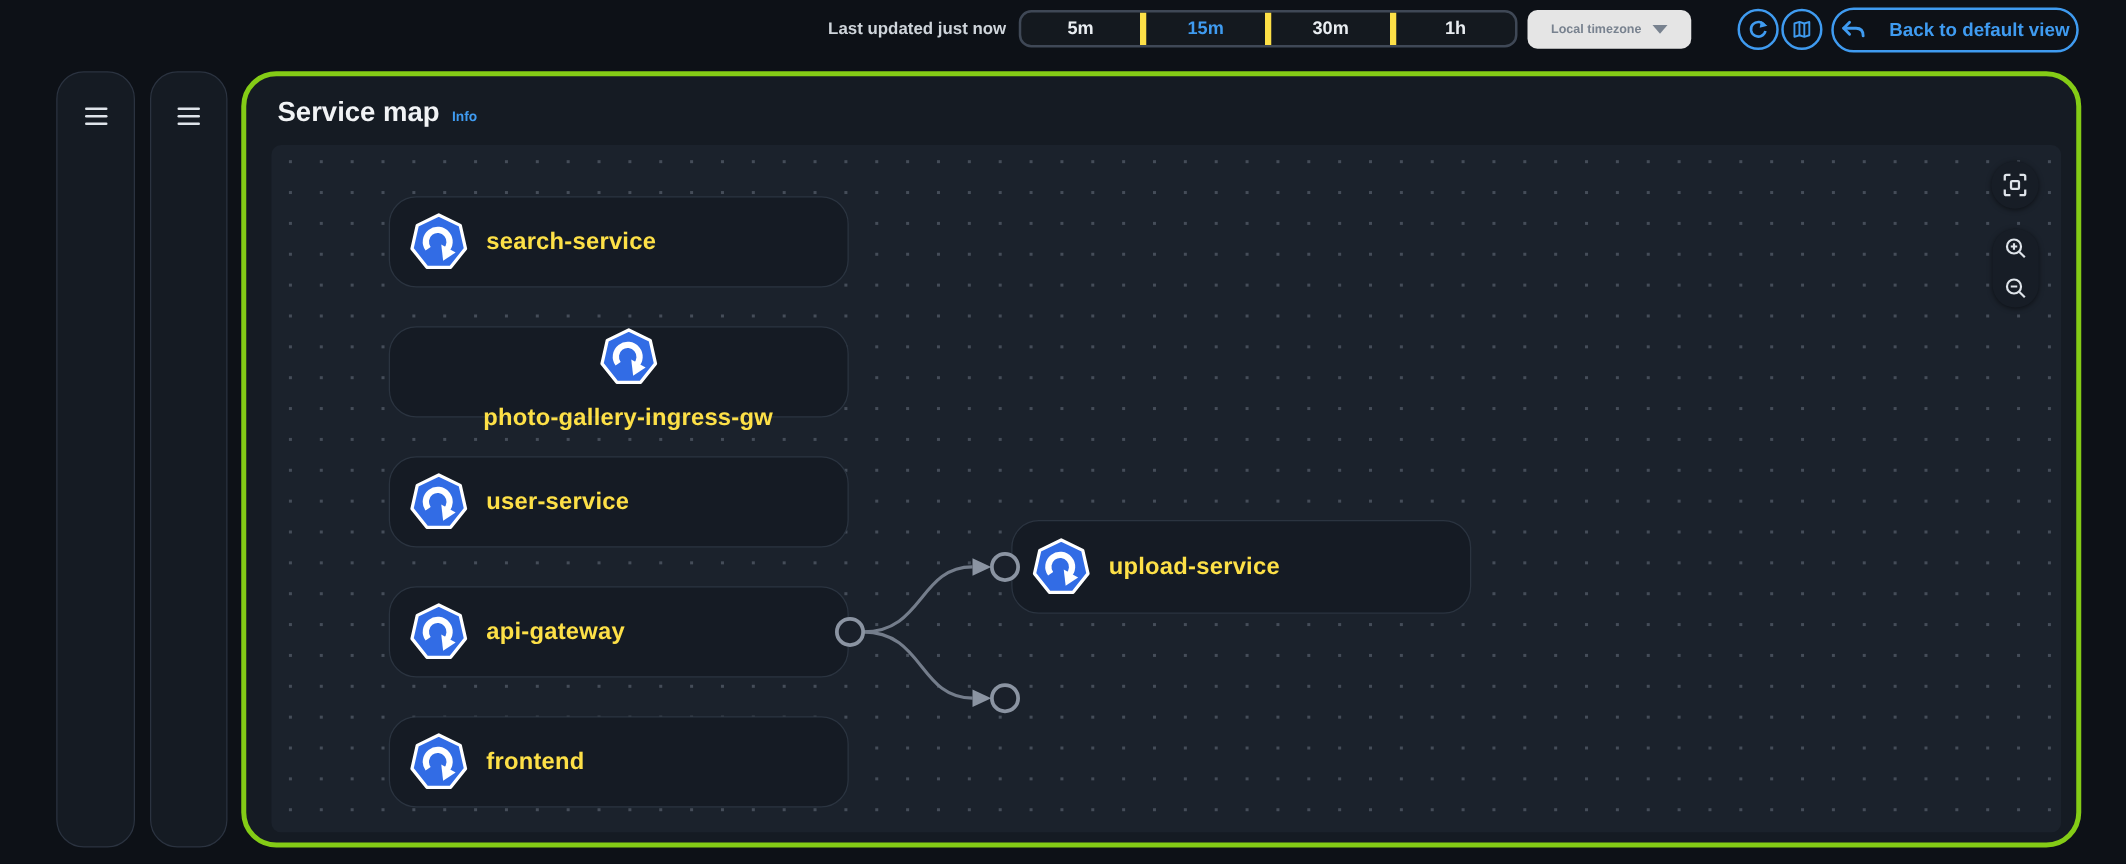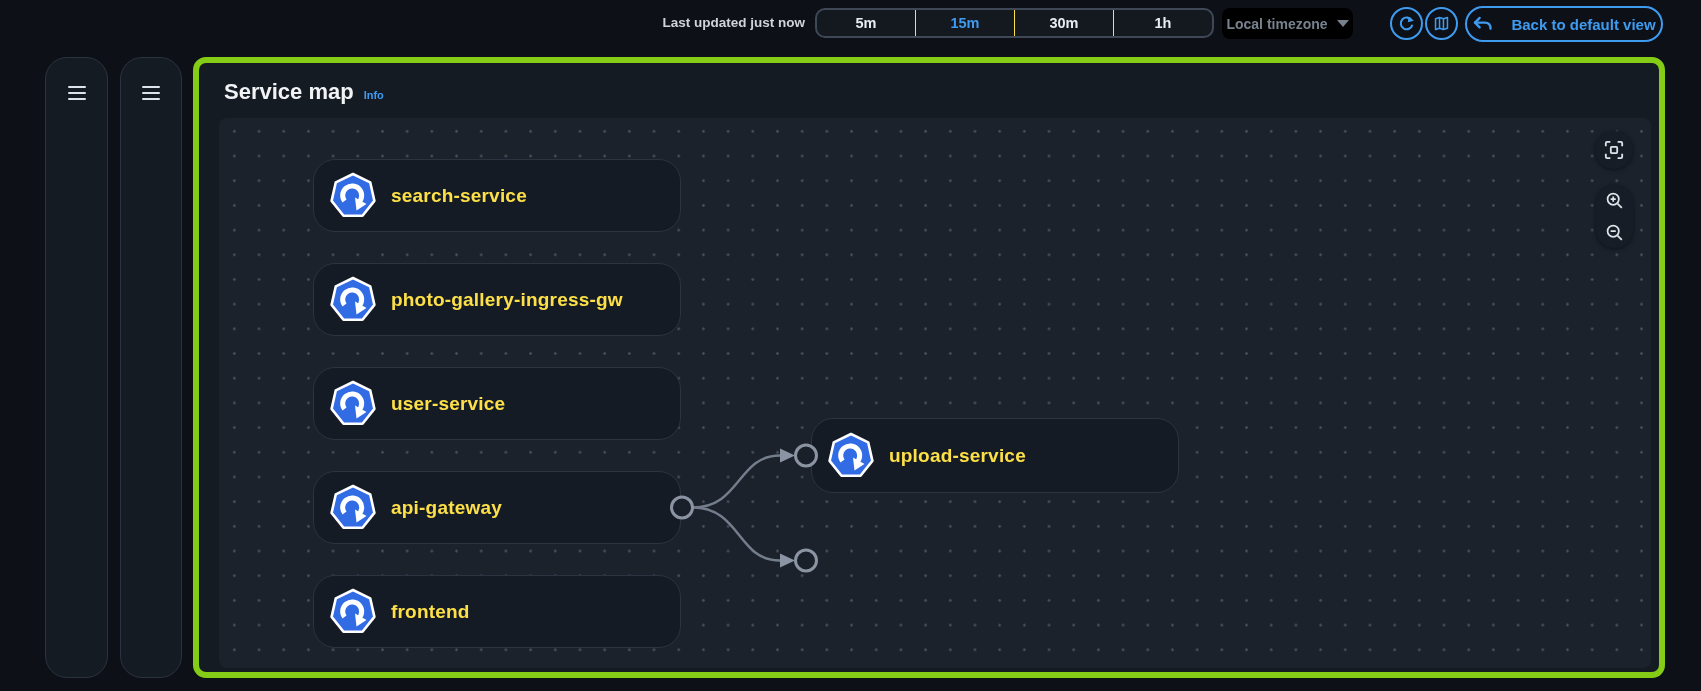--- a/index.html
+++ b/index.html
@@ -6,25 +6,25 @@
   html,body { background:#0b0f15; }
   body { font-family:"Liberation Sans", sans-serif; }
   .page { position:relative; width:1701px; height:691px; background:#0d1117; overflow:hidden; }
 
   
   .last-updated { position:absolute; top:15px; right:896px; font-size:13.5px; font-weight:700; color:#ced4da; white-space:nowrap; }
   .time-ranges { position:absolute; left:815px; top:8px; width:399px; height:30px; display:flex;
                  background:#14191f; border:2px solid #3f4856; border-radius:10px; overflow:hidden; }
   .seg { flex:1 1 0; border:none; background:transparent; color:#e9edf1; font-family:inherit;
          font-size:14.5px; font-weight:700; cursor:pointer; }
-  .seg + .seg { border-left:1px solid #fde047; }
+  .seg + .seg { border-left:5px solid #fde047; }
   .seg.selected { color:#3f9bf0; }
-  .tz-select { position:absolute; left:1222px; top:8px; width:131px; height:31px; background:#000000;
+  .tz-select { position:absolute; left:1222px; top:8px; width:131px; height:31px; background:#e5e5e5;
                border-radius:8px; display:flex; align-items:center; justify-content:center; gap:9px;
-               color:#78828f; font-size:14px; font-weight:600; cursor:default; }
+               color:#78828f; font-size:10px; font-weight:600; cursor:default; }
   .caret { width:0; height:0; border-left:6px solid transparent; border-right:6px solid transparent; border-top:7px solid #78828f; }
   .circle-btn { position:absolute; top:7px; width:33px; height:33px; border-radius:50%;
                 border:2px solid #3f9bf0; background:transparent; display:flex; align-items:center;
                 justify-content:center; cursor:pointer; color:#3f9bf0; padding:0; }
   .circle-btn.refresh { left:1390px; }
   .circle-btn.minimap { left:1425px; }
   .back-btn { position:absolute; left:1465px; top:6px; height:36px; width:198px; border-radius:18px;
               border:2px solid #3f9bf0; background:transparent; display:flex; align-items:center;
               justify-content:center; gap:18px; color:#3f9bf0; font-family:inherit; font-size:15px;
               font-weight:700; cursor:pointer; }
@@ -33,21 +33,21 @@
   .side-panel { position:absolute; top:57px; height:621px; background:#151b23; border:1px solid #2b3340;
                 border-radius:22px; display:flex; justify-content:center; }
   .side-panel.p1 { left:45px; width:63px; }
   .side-panel.p2 { left:120px; width:62px; }
   .hamburger { margin-top:20px; width:34px; height:30px; background:transparent; border:none; cursor:pointer;
                display:flex; flex-direction:column; align-items:center; justify-content:center; gap:3.5px; }
   .hamburger i { display:block; width:18px; height:2.6px; background:#dfe4ea; border-radius:1px; }
 
   
   .main-panel { position:absolute; left:193px; top:57px; width:1472px; height:621px; background:#151b23;
-                border:6px solid #84cc16; border-radius:13px; }
+                border:4px solid #84cc16; border-radius:28px; }
   .panel-header { position:absolute; left:25px; top:16px; display:flex; align-items:baseline; gap:10px; }
   .panel-title { font-size:22px; font-weight:700; color:#f1f3f5; }
   .info-link { font-size:11px; font-weight:700; color:#3f9bf0; text-decoration:none; cursor:pointer; }
 
   
   .map-area { position:absolute; left:20px; top:55px; width:1432px; height:550px; border-radius:8px;
               background-color:#1b222c;
               background-image:radial-gradient(circle, #454d59 1.3px, transparent 1.45px);
               background-size:24.7px 24.7px; background-position:3px 1px; overflow:hidden; }
   .edges-svg { position:absolute; left:0; top:0; z-index:2; pointer-events:none; }
@@ -183,21 +183,21 @@
     <div class="node" style="left: 94px; top: 41px; width: 368px; height: 73px;">
           <span class="node-icon" style="display:flex">
             <svg width="48" height="48" viewBox="0 0 48 48">
               <path d="M24,2 L41.2,10.3 L45.4,28.9 L33.5,43.8 L14.5,43.8 L2.6,28.9 L6.8,10.3 Z" fill="#326ce5" stroke="#ffffff" stroke-width="2.6" stroke-linejoin="round"></path>
               <path d="M15.5,29 A9.5,9.5 0 1 1 29.5,30.5" stroke="#ffffff" stroke-width="5" fill="none"></path>
               <polygon points="26,25.5 37.5,32 27.5,38.5" fill="#ffffff"></polygon>
             </svg>
           </span>
           <span class="node-label">search-service</span>
         </div>
-        <div class="node" style="left: 94px; top: 145px; width: 368px; height: 73px;">
+        <div class="node" style="left: 94px; top: 145px; width: 368px; height: 73px; flex-direction: column;">
           <span class="node-icon" style="display:flex">
             <svg width="48" height="48" viewBox="0 0 48 48">
               <path d="M24,2 L41.2,10.3 L45.4,28.9 L33.5,43.8 L14.5,43.8 L2.6,28.9 L6.8,10.3 Z" fill="#326ce5" stroke="#ffffff" stroke-width="2.6" stroke-linejoin="round"></path>
               <path d="M15.5,29 A9.5,9.5 0 1 1 29.5,30.5" stroke="#ffffff" stroke-width="5" fill="none"></path>
               <polygon points="26,25.5 37.5,32 27.5,38.5" fill="#ffffff"></polygon>
             </svg>
           </span>
           <span class="node-label">photo-gallery-ingress-gw</span>
         </div>
         <div class="node" style="left: 94px; top: 249px; width: 368px; height: 73px;">

